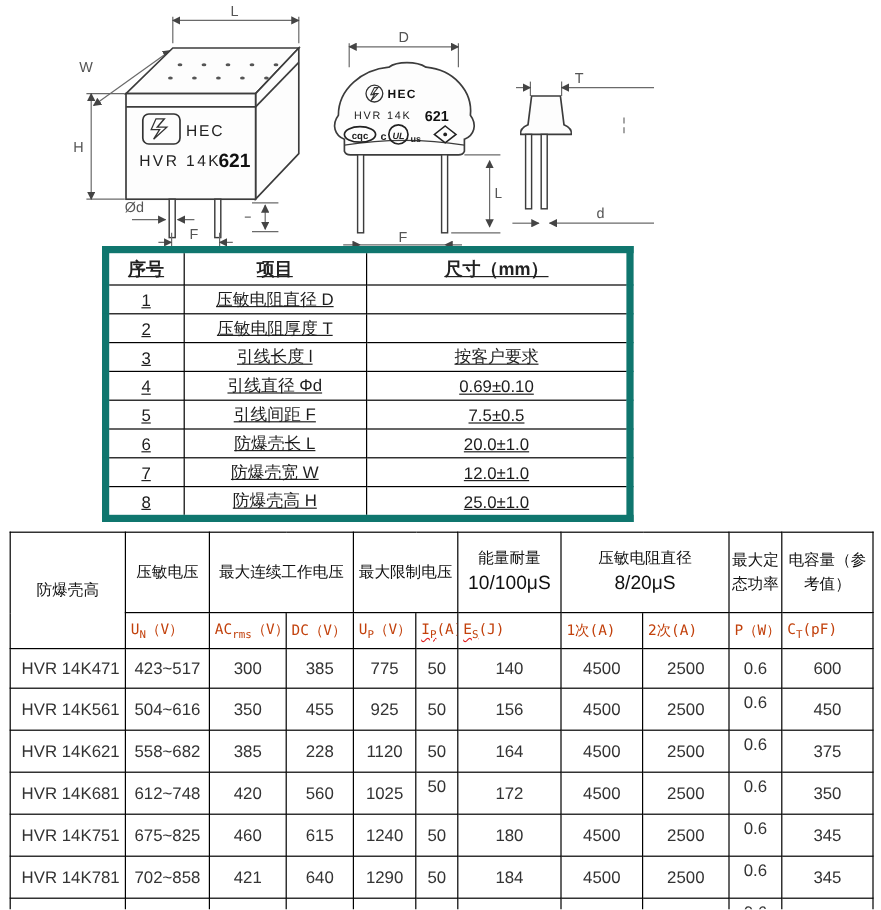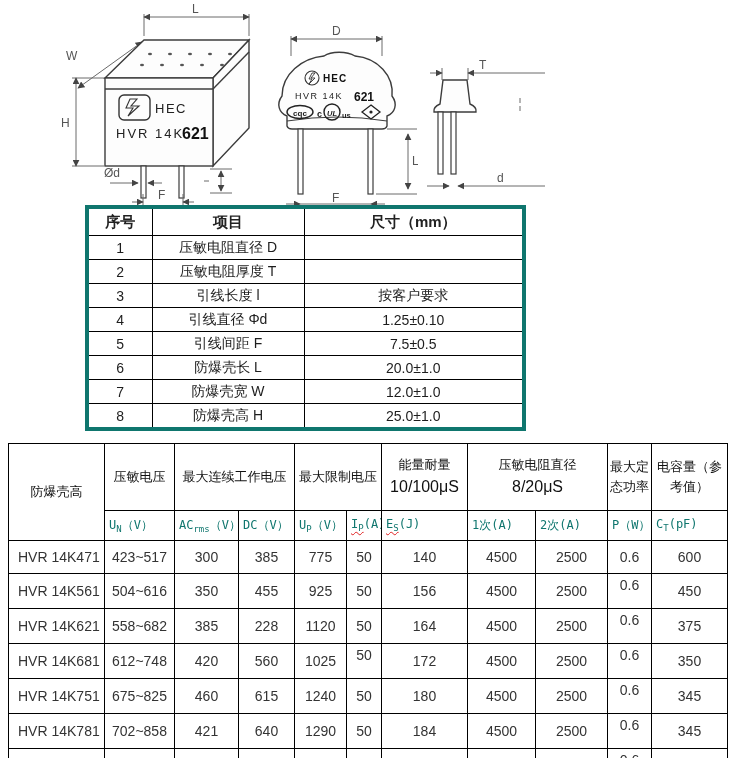--- a/index.html
+++ b/index.html
@@ -7,32 +7,32 @@
         font-family:"Liberation Sans",sans-serif;color:#222;}
   svg text{font-family:"Liberation Sans",sans-serif;}
   .dwg{position:absolute;}
   .dimlbl{fill:#555;font-size:12px;}
   .thin{stroke:#6a6a6a;stroke-width:1;}
   .edge{stroke:#3c3c3c;stroke-width:1.4;fill:none;}
   .edgef{stroke:#3c3c3c;stroke-width:1.4;fill:#fdfdfd;}
 
   
   table{border-collapse:collapse;table-layout:fixed;}
-  .dimtab{position:absolute;left:85px;top:205px;width:437px;border:4px solid #0f766e;}
+  .dimtab{position:absolute;left:85px;top:205px;width:437px;border:6px solid #0f766e;text-decoration:underline;}
   .dimtab th,.dimtab td{border:1px solid #000;text-align:center;overflow:hidden;white-space:nowrap;}
   .dimtab th{height:24px;font-size:15px;font-weight:bold;}
   .dimtab td{height:21px;font-size:14px;color:#1d1d1d;}
 
   
   .spec{position:absolute;left:8px;top:443px;width:719px;border:1px solid #000;}
   .spec th,.spec td{border:1px solid #000;overflow:hidden;}
   .spec thead tr.grp th{height:62px;font-size:13px;font-weight:normal;color:#111;
        text-align:center;vertical-align:middle;padding:2px;line-height:1.55;}
   .spec thead tr.sub th{height:25px;font-weight:normal;text-align:left;padding:2px 0 2px 4px;
-       font-size:12px;font-family:"DejaVu Sans Mono",monospace;color:#0f766e;white-space:nowrap;}
+       font-size:12px;font-family:"DejaVu Sans Mono",monospace;color:#c2410c;white-space:nowrap;}
   .spec thead .gs{font-size:16px;}
   .spec tbody td{height:30px;font-size:14px;color:#333;text-align:center;white-space:nowrap;}
   .spec tbody td.model{text-align:left;padding-left:9px;}
   .spec tbody td.vt{vertical-align:top;padding-top:3px;}
   .spec sub{font-size:9px;}
   .misspell{text-decoration:underline wavy #e02020 1px;text-underline-offset:3px;}
 </style>
 </head>
 <body>
 
@@ -209,21 +209,21 @@
           <td></td>
         </tr>
       <tr>
           <td>3</td>
           <td>引线长度 l</td>
           <td>按客户要求</td>
         </tr>
       <tr>
           <td>4</td>
           <td>引线直径 Φd</td>
-          <td>1.25±0.10</td>
+          <td>0.69±0.10</td>
         </tr>
       <tr>
           <td>5</td>
           <td>引线间距 F</td>
           <td>7.5±0.5</td>
         </tr>
       <tr>
           <td>6</td>
           <td>防爆壳长 L</td>
           <td>20.0±1.0</td>

